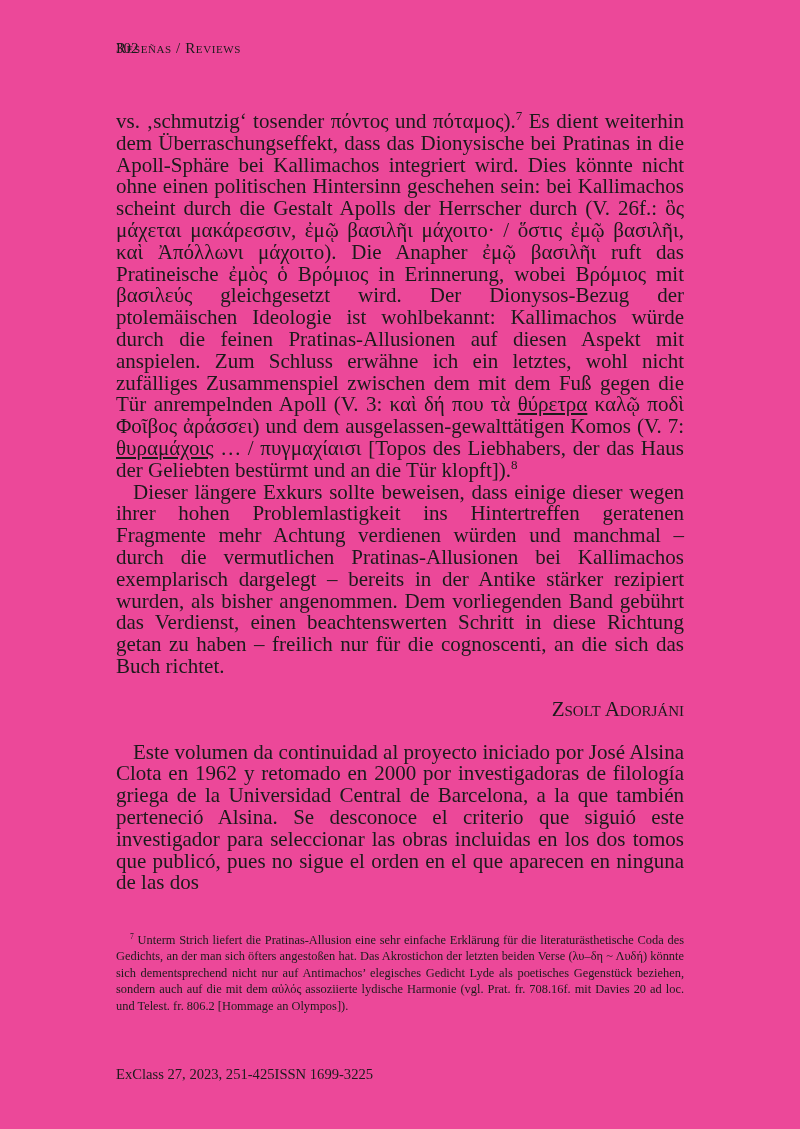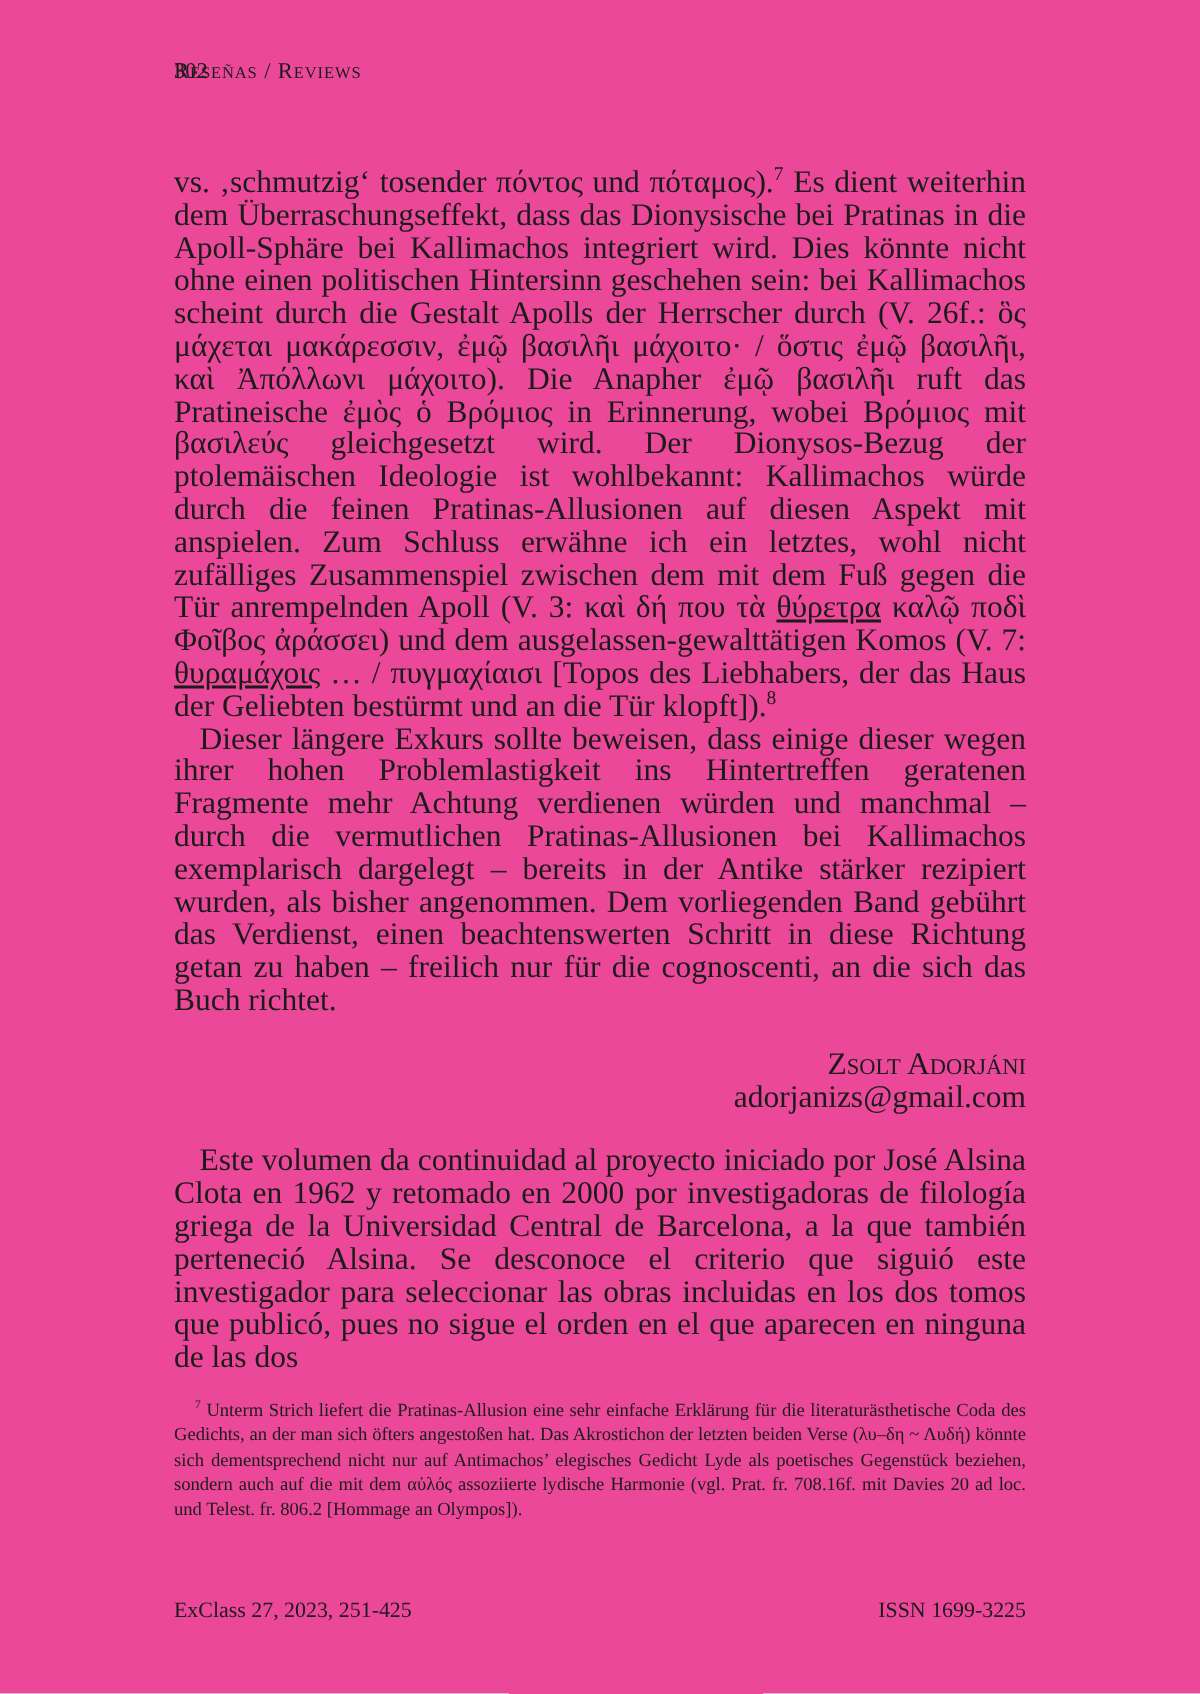--- a/index.html
+++ b/index.html
@@ -28,40 +28,39 @@
   .para-gap { margin-top: 21px; }
 
   .footnotes {
     position: absolute; top: 903px; left: 116px; width: 568px;
     font-size: 12.4px; line-height: 16.4px; text-align: justify; margin-top: 29px;
   }
   .fn { text-indent: 14px; }
 
   .pagefoot {
     position: absolute; left: 116px; right: 116px; top: 1066px;
-    font-size: 14.6px; display: flex; justify-content: space-between;
+    font-size: 14.6px; display: flex; 
   }
 </style>
 </head>
 <body>
 
 <div class="page">
 
   <header class="runhead">
     <span class="pagenum">302</span>
     <div class="rh-title">Reseñas / Reviews</div>
   </header>
 
   <main class="textblock">
     <p class="para"><span>vs. ‚schmutzig‘ tosender πόντος und πόταμος).</span><span class="sup">7</span><span> Es dient weiterhin dem Überraschungseffekt, dass das Dionysische bei Pratinas in die Apoll-Sphäre bei Kallimachos integriert wird. Dies könnte nicht ohne einen politischen Hintersinn geschehen sein: bei Kallimachos scheint durch die Gestalt Apolls der Herrscher durch (V. 26f.: ὃς μάχεται μακάρεσσιν, ἐμῷ βασιλῆι μάχοιτο· / ὅστις ἐμῷ βασιλῆι, καὶ Ἀπόλλωνι μάχοιτο). Die Anapher ἐμῷ βασιλῆι ruft das Pratineische ἐμὸς ὁ Βρόμιος in Erinnerung, wobei Βρόμιος mit βασιλεύς gleichgesetzt wird. Der Dionysos-Bezug der ptolemäischen Ideologie ist wohlbekannt: Kallimachos würde durch die feinen Pratinas-Allusionen auf diesen Aspekt mit anspielen. Zum Schluss erwähne ich ein letztes, wohl nicht zufälliges Zusammenspiel zwischen dem mit dem Fuß gegen die Tür anrempelnden Apoll (V. 3: καὶ δή που τὰ </span><span class="ul">θύρετρα</span><span> καλῷ ποδὶ Φοῖβος ἀράσσει) und dem ausgelassen-gewalttätigen Komos (V. 7: </span><span class="ul">θυραμάχοις</span><span> … / πυγμαχίαισι [Topos des Liebhabers, der das Haus der Geliebten bestürmt und an die Tür klopft]).</span><span class="sup">8</span></p>
     <p class="para indent"><span>Dieser längere Exkurs sollte beweisen, dass einige dieser wegen ihrer hohen Problemlastigkeit ins Hintertreffen geratenen Fragmente mehr Achtung verdienen würden und manchmal – durch die vermutlichen Pratinas-Allusionen bei Kallimachos exemplarisch dargelegt – bereits in der Antike stärker rezipiert wurden, als bisher angenommen. Dem vorliegenden Band gebührt das Verdienst, einen beachtenswerten Schritt in diese Richtung getan zu haben – freilich nur für die </span><span class="it">cognoscenti</span><span>, an die sich das Buch richtet.</span></p>
 
     <div class="signature">
       <div class="sc">Zsolt Adorjáni</div>
-      <div>adorjanizs@gmail.com</div>
     </div>
 
     <p class="para indent para-gap">Este volumen da continuidad al proyecto iniciado por José Alsina Clota en 1962 y retomado en 2000 por investigadoras de filología griega de la Universidad Central de Barcelona, a la que también perteneció Alsina. Se desconoce el criterio que siguió este investigador para seleccionar las obras incluidas en los dos tomos que publicó, pues no sigue el orden en el que aparecen en ninguna de las dos</p>
   </main>
 
   <section class="footnotes">
     <p class="fn"><span class="sup">7</span><span> Unterm Strich liefert die Pratinas-Allusion eine sehr einfache Erklärung für die literaturästhetische Coda des Gedichts, an der man sich öfters angestoßen hat. Das Akrostichon der letzten beiden Verse (λυ–δη ~ Λυδή) könnte sich dementsprechend nicht nur auf Antimachos’ elegisches Gedicht </span><span class="it">Lyde</span><span> als poetisches Gegenstück beziehen, sondern auch auf die mit dem αὐλός assoziierte lydische Harmonie (vgl. Prat. </span><span class="it">fr.</span><span> 708.16f. mit Davies 20 </span><span class="it">ad loc.</span><span> und Telest. </span><span class="it">fr.</span><span> 806.2 [Hommage an Olympos]).</span></p>
   </section>
 
   <footer class="pagefoot">

